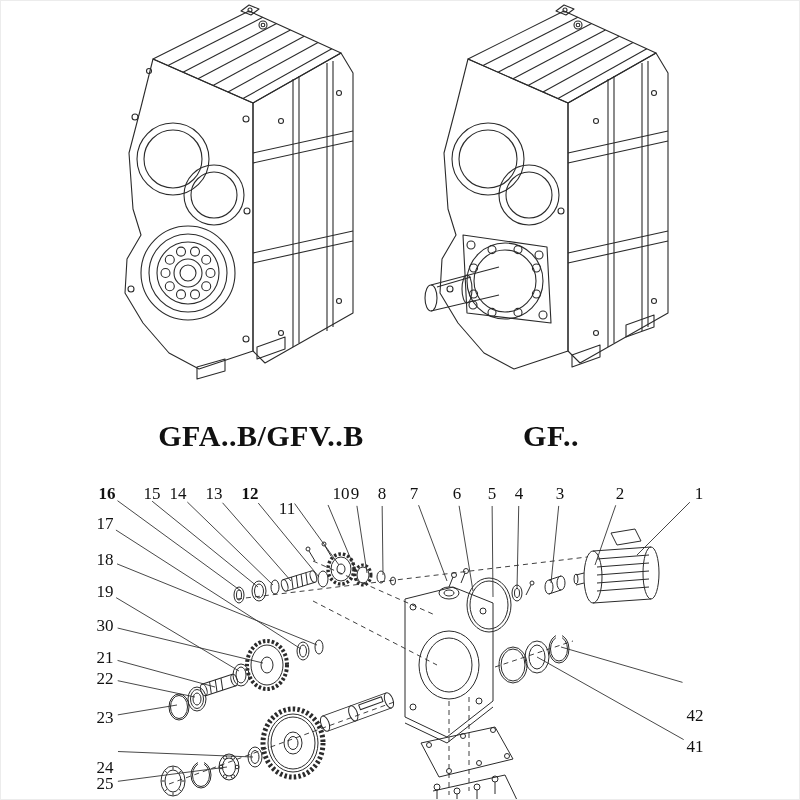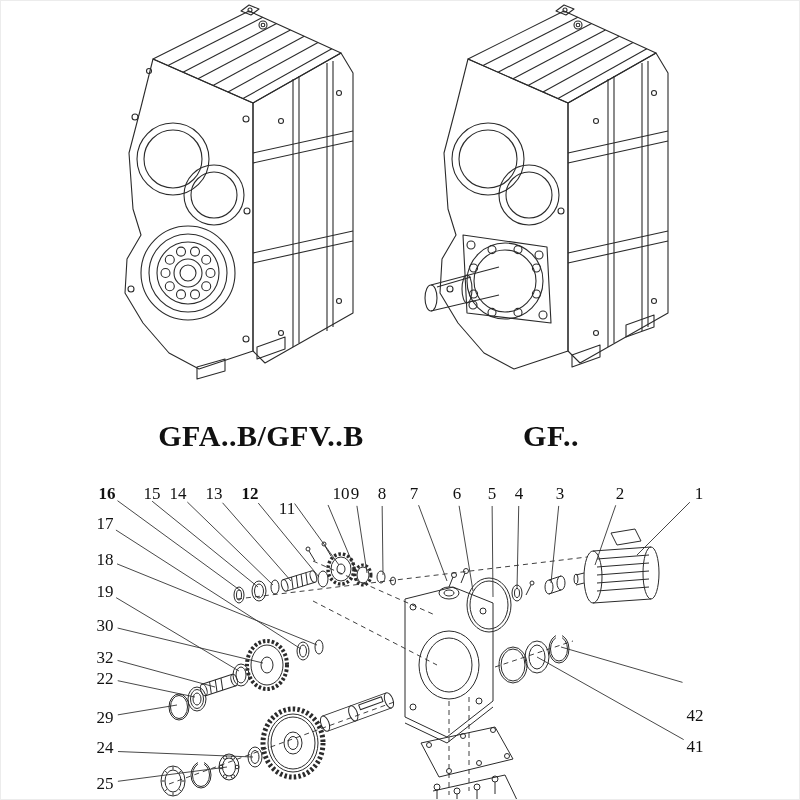--- a/index.html
+++ b/index.html
@@ -376,22 +376,22 @@
       <div class="callout" style="left: 456px; top: 492px;">6</div>
       <div class="callout" style="left: 491px; top: 492px;">5</div>
       <div class="callout" style="left: 518px; top: 492px;">4</div>
       <div class="callout" style="left: 559px; top: 492px;">3</div>
       <div class="callout" style="left: 619px; top: 492px;">2</div>
       <div class="callout" style="left: 698px; top: 492px;">1</div>
       <div class="callout" style="left: 104px; top: 522px;">17</div>
       <div class="callout" style="left: 104px; top: 558px;">18</div>
       <div class="callout" style="left: 104px; top: 590px;">19</div>
       <div class="callout" style="left: 104px; top: 624px;">30</div>
-      <div class="callout" style="left: 104px; top: 656px;">32</div>
+      <div class="callout" style="left: 104px; top: 656px;">21</div>
       <div class="callout" style="left: 104px; top: 677px;">22</div>
-      <div class="callout" style="left: 104px; top: 716px;">29</div>
-      <div class="callout" style="left: 104px; top: 746px; text-align: center;">24</div>
+      <div class="callout" style="left: 104px; top: 716px;">23</div>
+      <div class="callout" style="left: 104px; top: 766px; text-align: center;">24</div>
       <div class="callout" style="left: 104px; top: 782px;">25</div>
       <div class="callout" style="left: 694px; top: 685px; margin-top: 29px;">42</div>
       <div class="callout" style="left: 694px; top: 745px;">41</div>
     </div>
 
 </div>
 
 </body></html>

